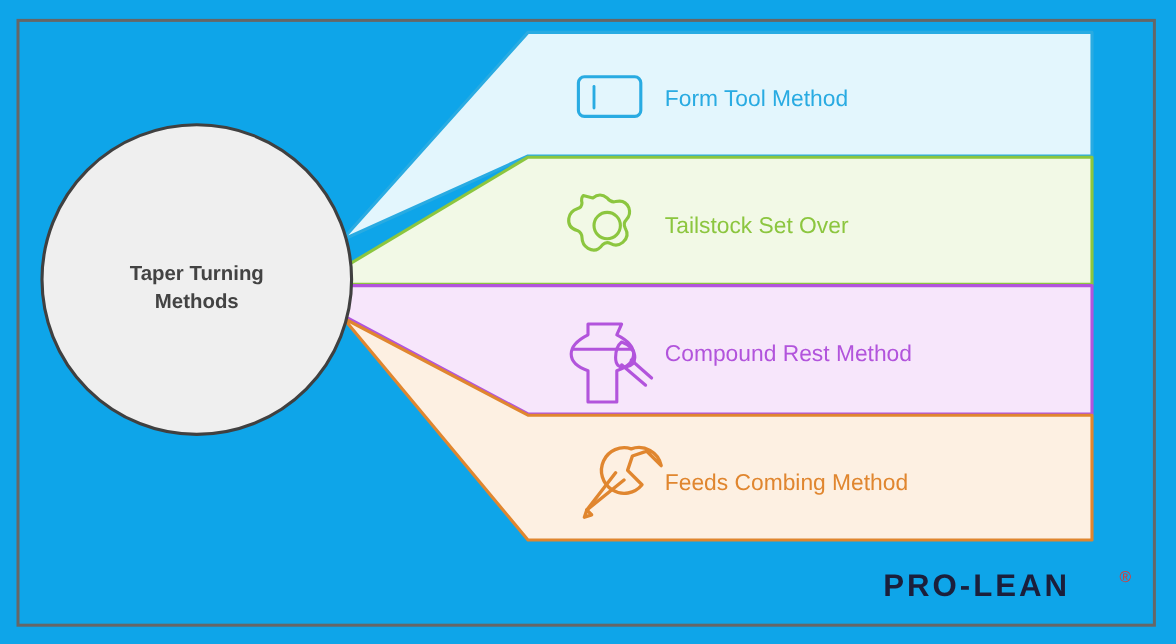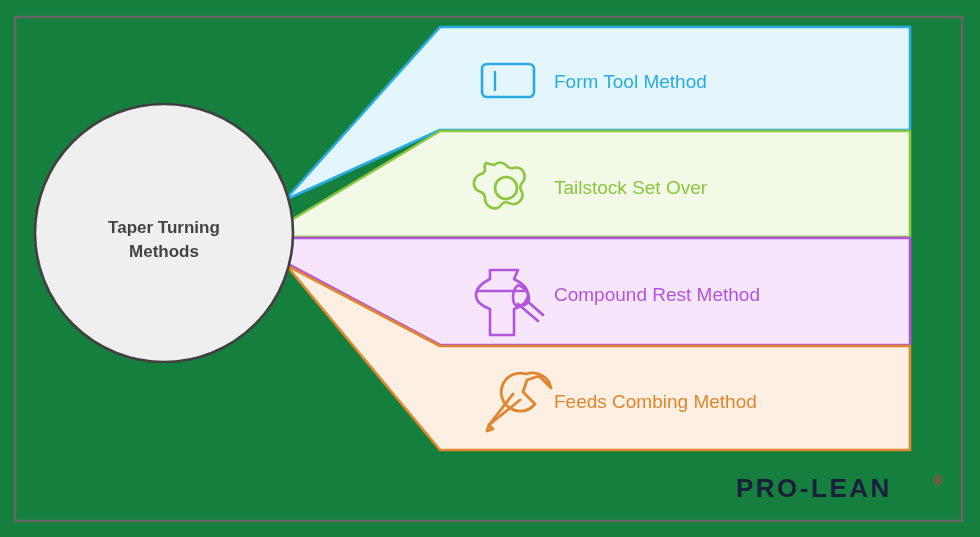--- a/index.html
+++ b/index.html
@@ -11,21 +11,21 @@
   body {
     width: 980px;
     height: 537px;
     font-family: "Liberation Sans", sans-serif;
     overflow: hidden;
   }
   #infographic {
     position: relative;
     width: 980px;
     height: 537px;
-    background: #15803d;
+    background: #0ea5e9;
   }
   #diagram-svg {
     position: absolute;
     left: 0;
     top: 0;
     width: 980px;
     height: 537px;
     display: block;
   }
   .band-label {

